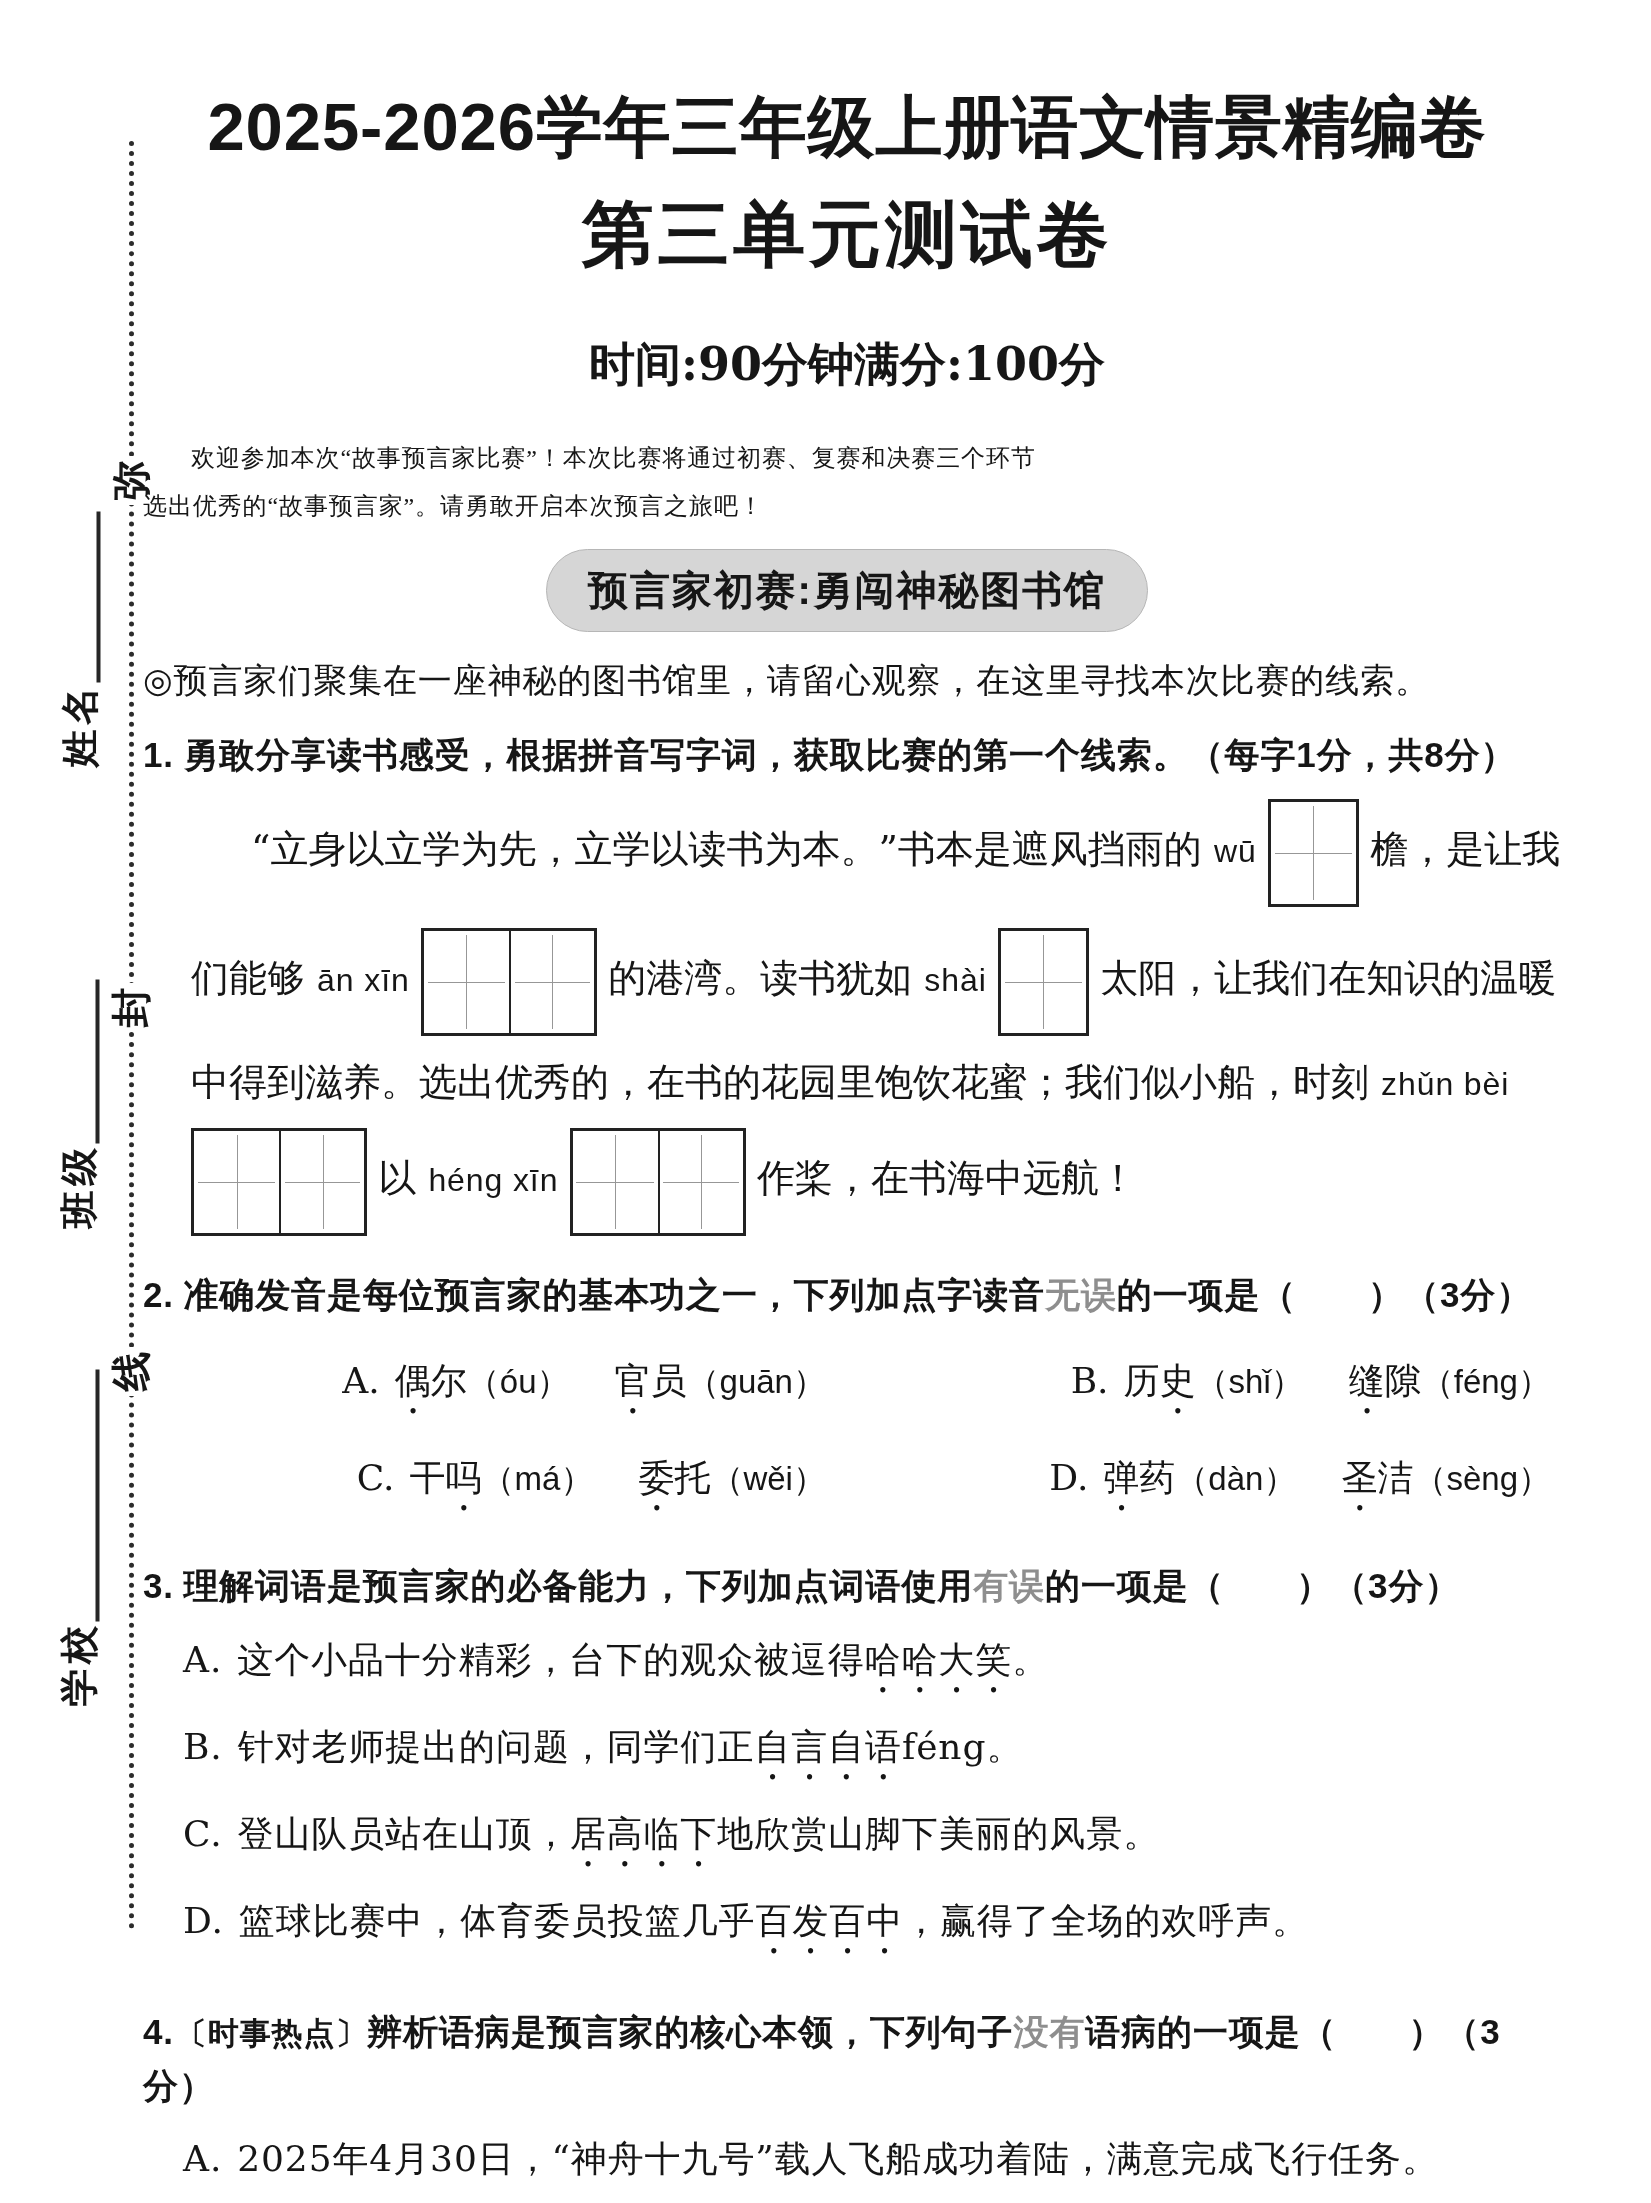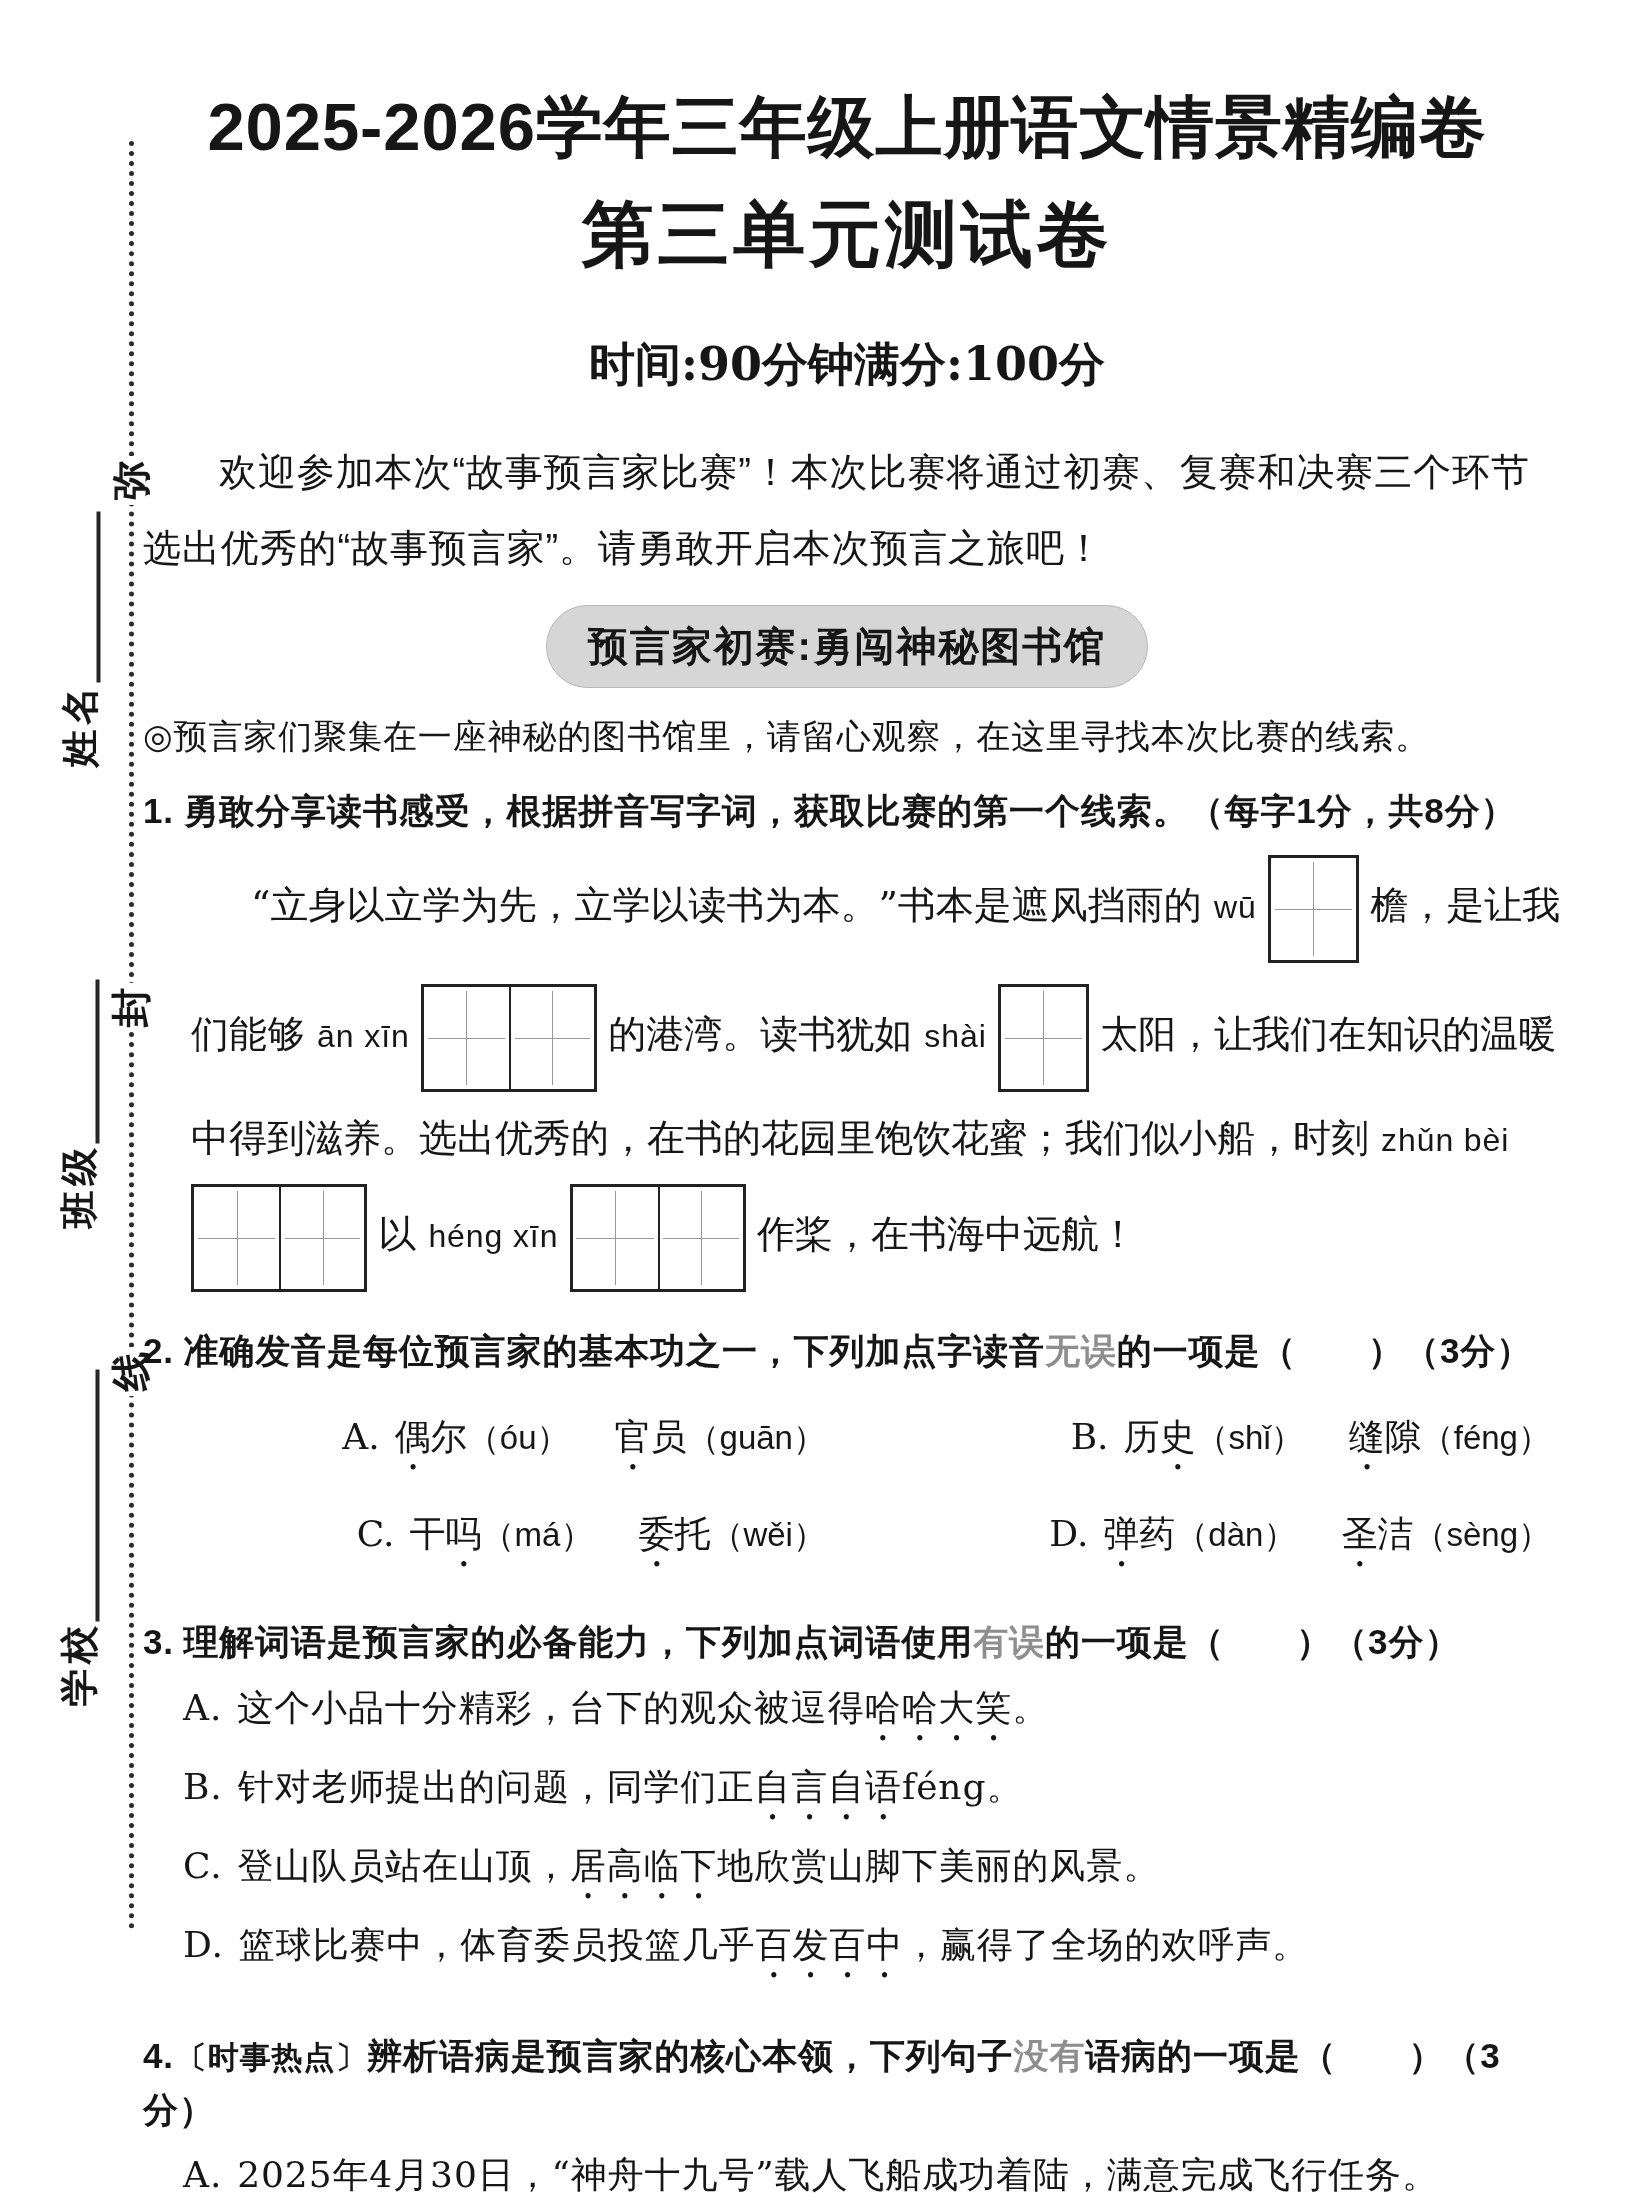--- a/index.html
+++ b/index.html
@@ -52,21 +52,21 @@
   
   .main {
     position: absolute;
     left: 143px; top: 89px;
     width: 1408px;
   }
   .title1 { font-size: 67px; font-weight: bold; text-align: center; letter-spacing: 0.9px; line-height: 1.12; }
   .title2 { font-size: 72px; font-weight: bold; text-align: center; margin-top: 22.6px; letter-spacing: 3.8px; }
   .meta { display: flex; justify-content: center; margin-top: 51px; font-size: 46px; font-weight: bold; font-family: "DejaVu Serif", serif; }
 
-  .intro { margin-top: 38px; font-family: Liberation Sans, sans-serif; font-size: 38px; line-height: 2.0; letter-spacing: 0.9px; }
+  .intro { margin-top: 38px; font-family: Liberation Serif, serif; font-size: 24px; line-height: 2.0; letter-spacing: 0.9px; }
   .intro .ind { text-indent: 2em; }
 
   .badge-row { text-align: center; margin-top: 19px; }
   .badge {
     display: inline-block;
     background: #d6d6d6;
     border: 1.9px solid #b6b6b6;
     border-radius: 45px;
     padding: 13px 41px;
     font-size: 40px; font-weight: bold; letter-spacing: 1.9px;
@@ -95,21 +95,21 @@
   .opts2 {
     display: grid; grid-template-columns: 47% 53%;
     padding-left: 40px; margin-top: 35px; row-gap: 32px;
     font-family: "DejaVu Serif", serif; font-size: 36px; text-align: right;
   }
   .opt-label { margin-right: 15px; }
   .wgap { display: inline-block; width: 45px; }
   .py-inline { font-family: "Liberation Sans", sans-serif; font-size: 33px; }
 
   .optfull {
-    padding-left: 40px; margin-top: 11px;
+    padding-left: 40px; margin-top: 19px;
     font-family: "DejaVu Serif", serif; font-size: 36px;
     line-height: 1.5; letter-spacing: 0.9px;
   }
 
   .dot-under {
     -webkit-text-emphasis: filled dot #161616;
     -webkit-text-emphasis-position: under right;
     text-emphasis: filled dot #161616;
     text-emphasis-position: under right;
   }

